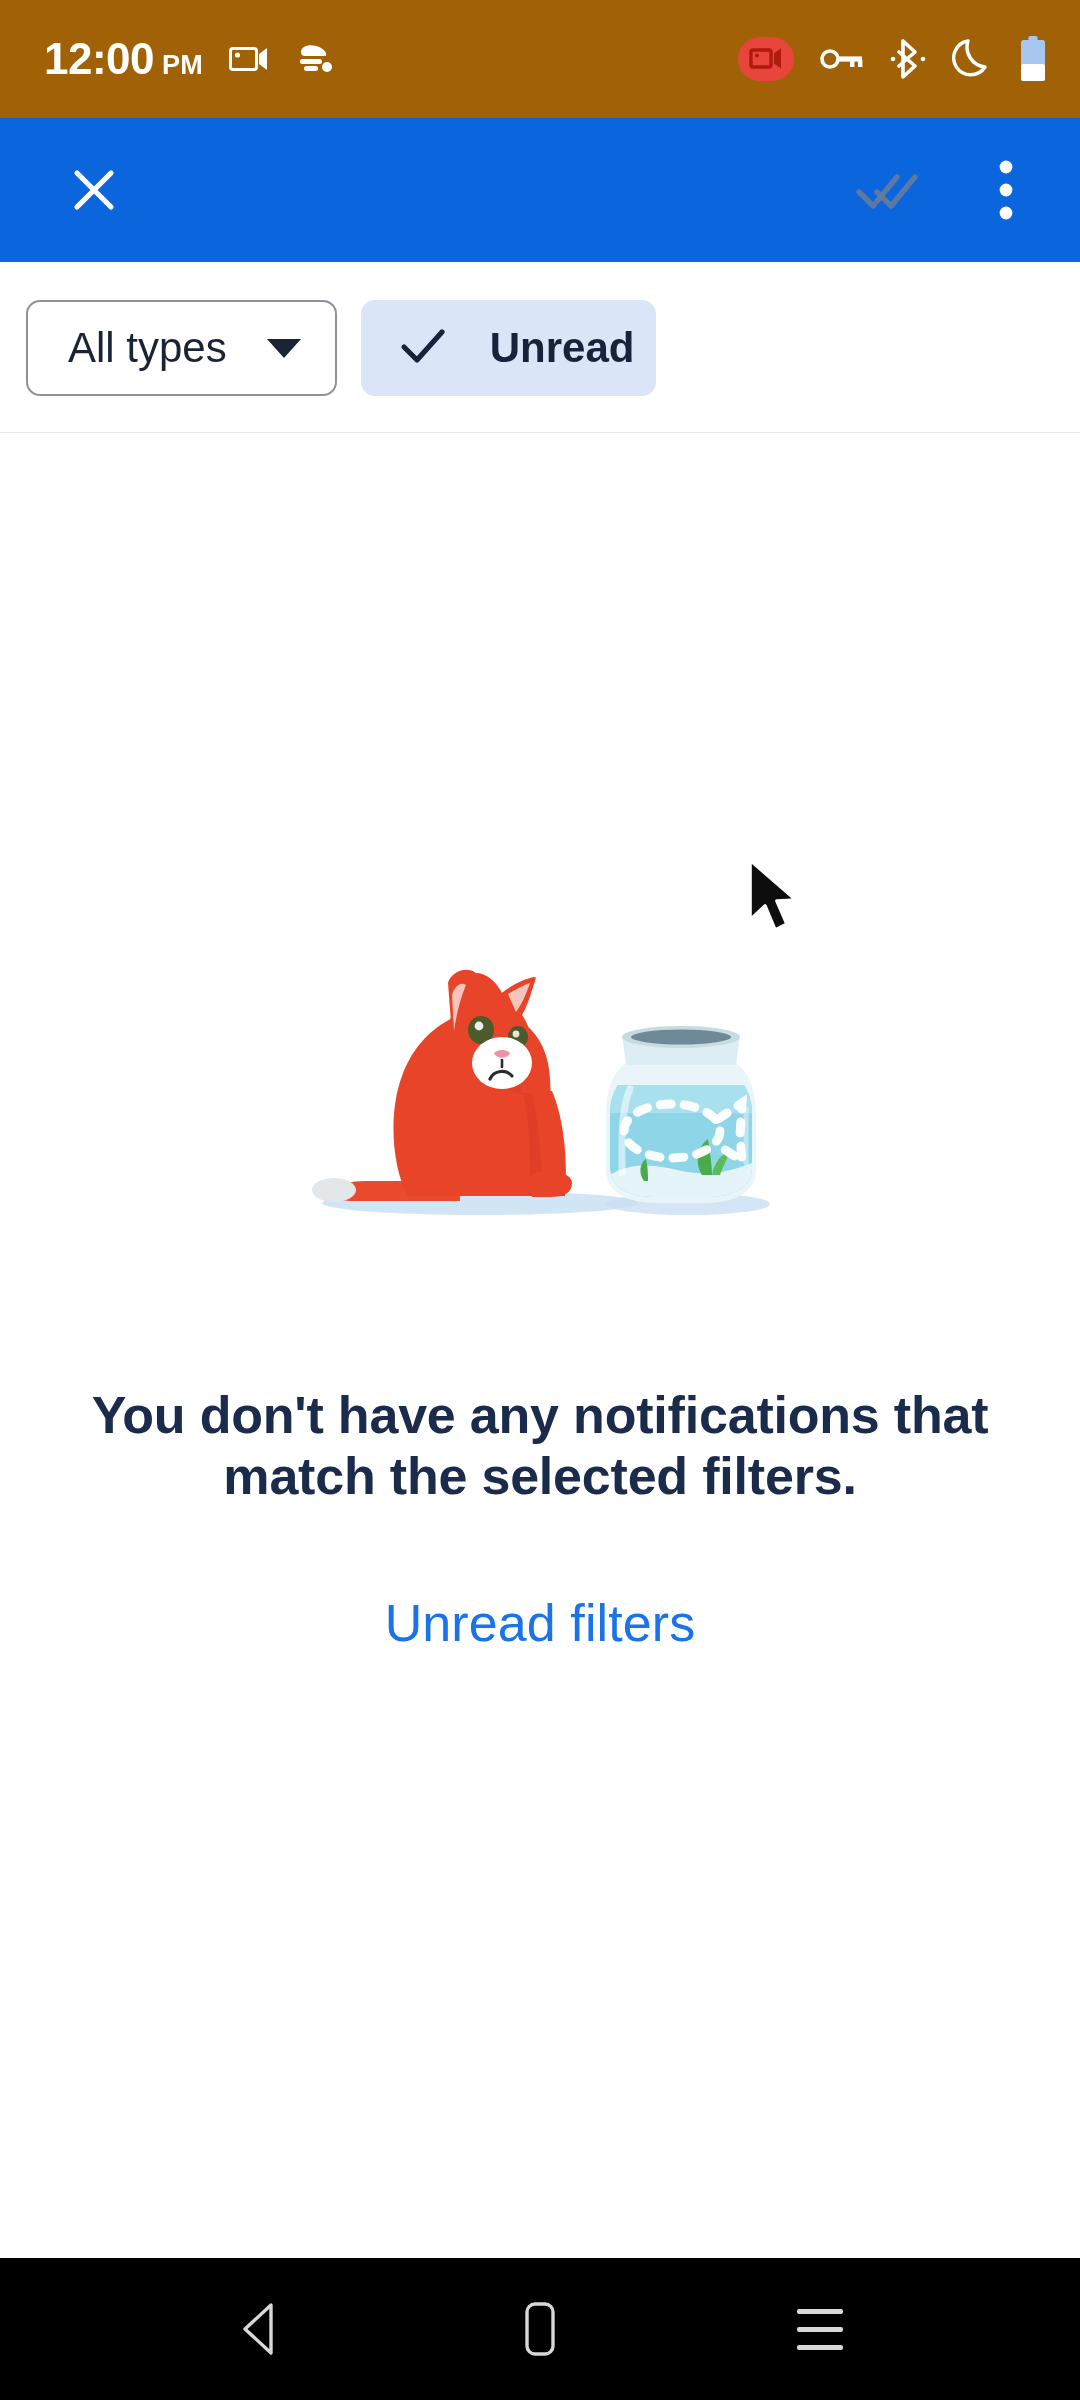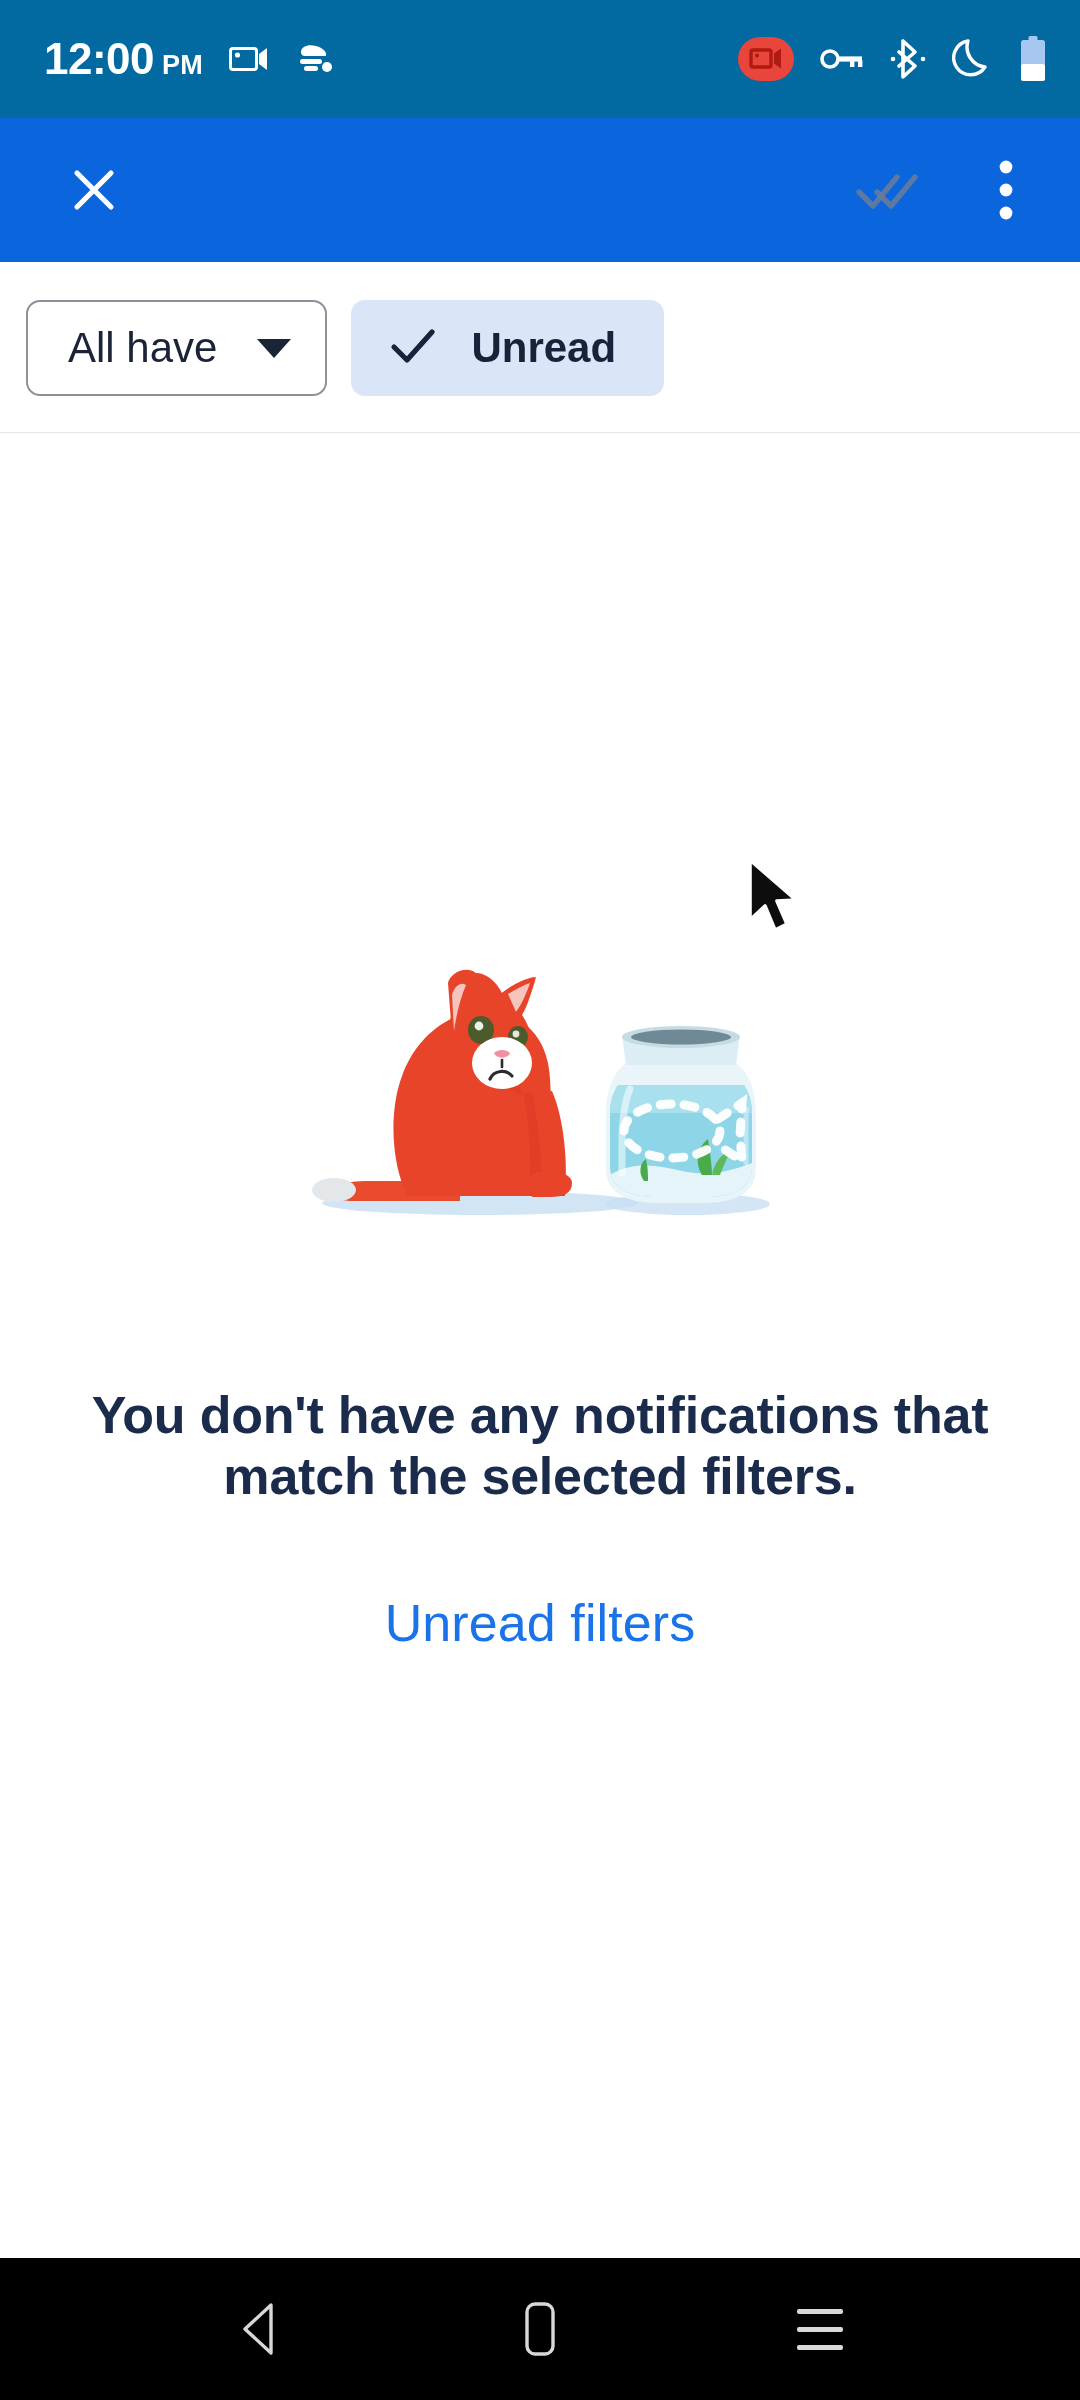--- a/index.html
+++ b/index.html
@@ -12,21 +12,21 @@
   #screen {
     position:relative;
     width:1080px; height:2400px;
     background:#ffffff;
     display:flex; flex-direction:column;
   }
 
   
   .status-bar {
     height:118px;
-    background:#0369a1;
+    background:#a16207;
     display:flex; align-items:center;
     padding:0 34px 0 44px;
     flex:0 0 auto;
     position:relative;
   }
   .status-left { display:flex; align-items:center; gap:26px; }
   .clock {
     color:#ffffff;
     font-size:44px;
     font-weight:700;
@@ -86,22 +86,22 @@
   }
   .caret {
     width:0; height:0;
     border-left:17px solid transparent;
     border-right:17px solid transparent;
     border-top:19px solid #1b2437;
   }
   .chip-filled {
     background:#dbe5f8;
     border:2px solid transparent;
-    padding-left:36px; padding-right:46px;
-    gap:34px;
+    padding-left:36px; padding-right:20px;
+    gap:43px;
   }
   .chip-filled .chip-label {
     font-size:42px; color:#18233b; font-weight:700;
   }
 
   
   .content {
     flex:1 1 auto;
     position:relative;
     background:#ffffff;
@@ -241,21 +241,21 @@
           <circle cx="9" cy="10" r="6.4" fill="#ffffff"></circle>
           <circle cx="9" cy="33" r="6.4" fill="#ffffff"></circle>
           <circle cx="9" cy="56" r="6.4" fill="#ffffff"></circle>
         </svg>
       </div>
     </div>
   </div>
 
   <div class="filter-bar">
     <div class="chip chip-outline">
-      <span class="chip-label">All have</span>
+      <span class="chip-label">All types</span>
       <span class="caret"></span>
     </div>
     <div class="chip chip-filled">
       <span>
         <svg width="48" height="40" viewBox="0 0 48 40">
           <path d="M5 21 L18 34 L43 6" fill="none" stroke="#18233b" stroke-width="5.2" stroke-linecap="round" stroke-linejoin="round"></path>
         </svg>
       </span>
       <span class="chip-label">Unread</span>
     </div>

